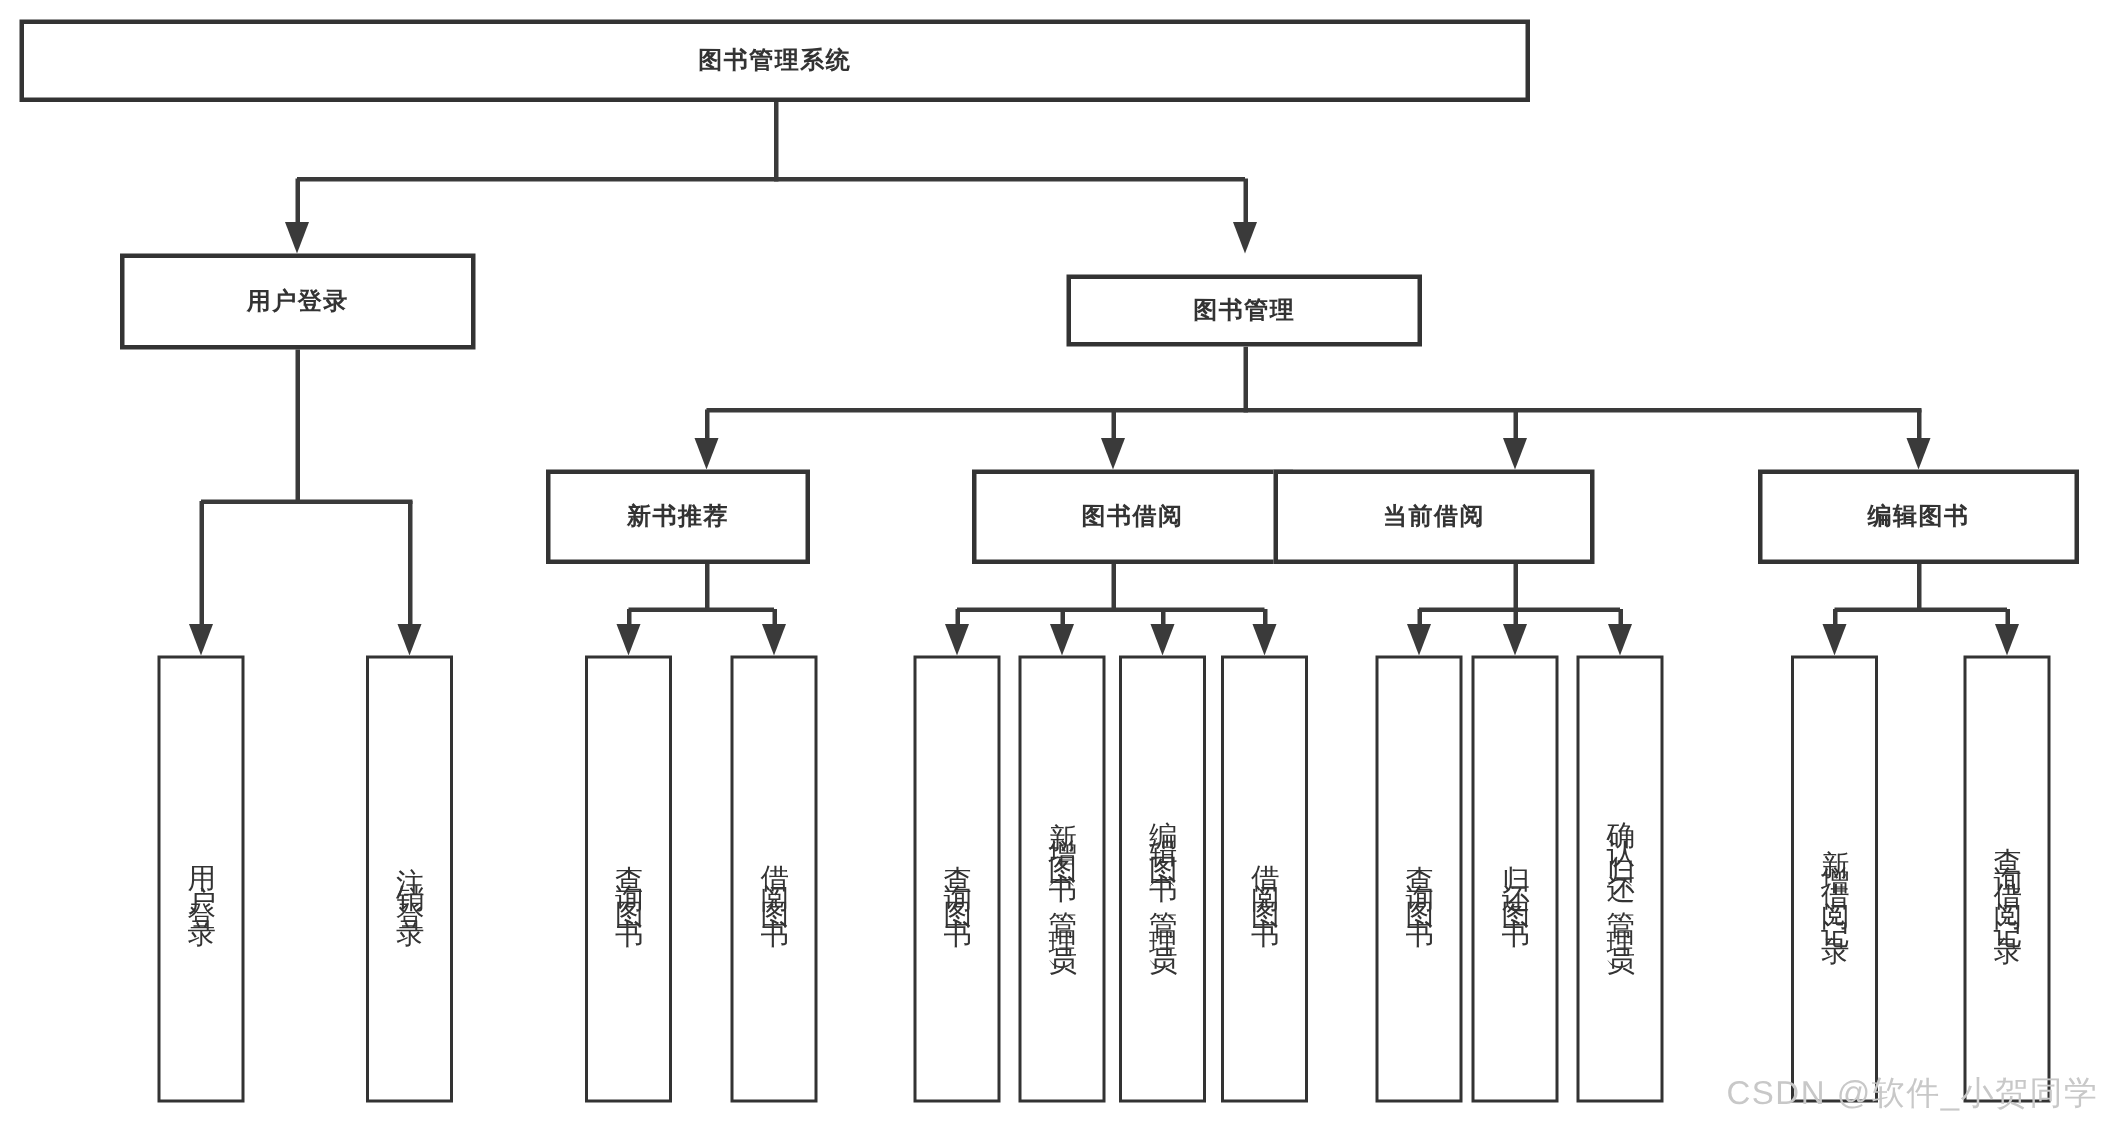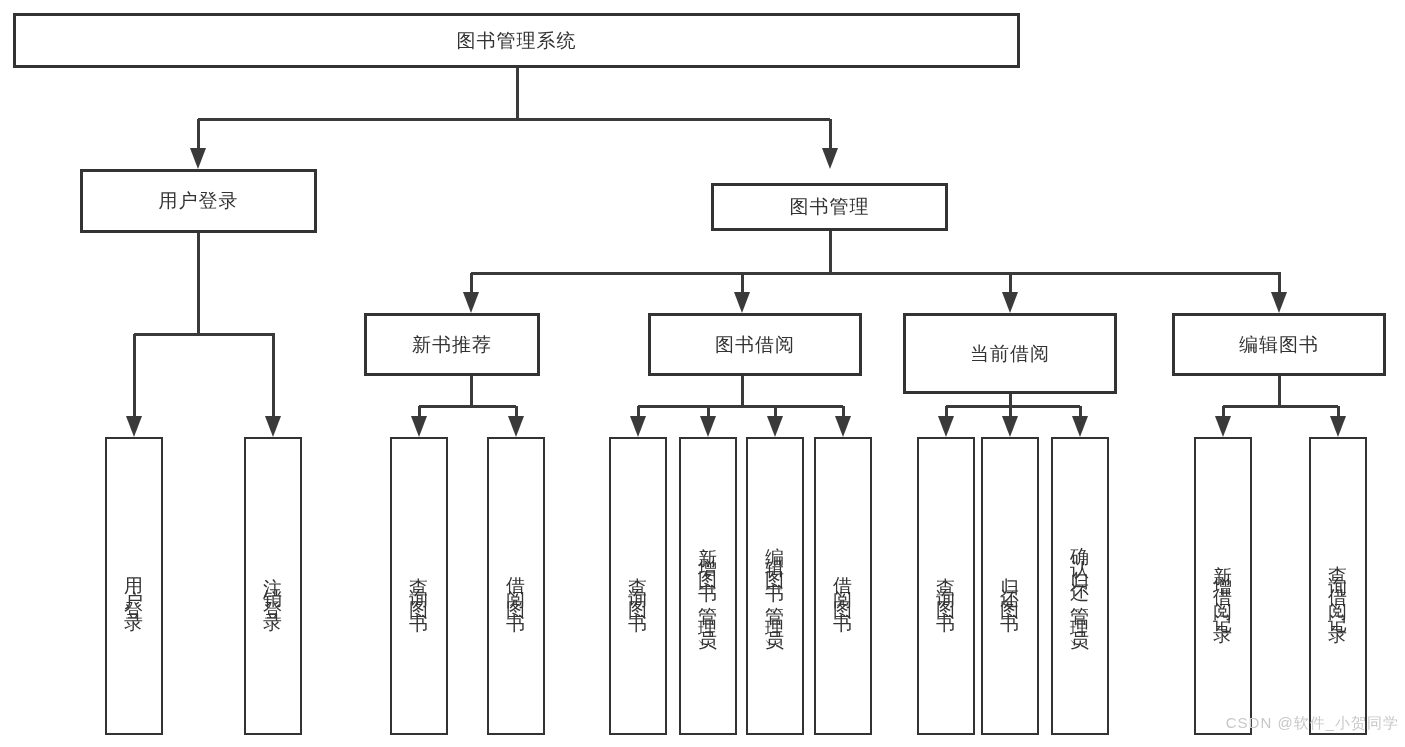--- a/index.html
+++ b/index.html
@@ -16,23 +16,24 @@
     box-sizing: border-box;
     background: #ffffff;
     border: 3px solid #333333;
     display: flex;
     align-items: center;
     justify-content: center;
     color: #333333;
     z-index: 2;
   }
   .h-node .lbl {
-    font-size: 19px;
+    font-size: 16px;
     letter-spacing: 1px;
     white-space: nowrap;
+    font-weight: bold;
   }
   .v-node { border-width: 2px; }
   .v-node .lbl {
     writing-mode: vertical-rl;
     text-orientation: mixed;
     font-size: 19px;
     letter-spacing: 12px;
     line-height: 1;
     white-space: nowrap;
   }
@@ -47,21 +48,21 @@
     height: 0;
     border-left: 8px solid transparent;
     border-right: 8px solid transparent;
     border-top: 21px solid #3a3a3a;
     z-index: 1;
   }
   .watermark {
     position: absolute;
     right: 6px;
     top: 714px;
-    font-size: 15px;
+    font-size: 22px;
     color: #c8c8c8;
     letter-spacing: 1px;
     z-index: 5;
     white-space: nowrap;
   }
 </style>
 </head>
 <body>
 
 <div class="canvas">
@@ -130,21 +131,21 @@
   <div class="node h-node" style="left:711px;top:183px;width:237px;height:48px">
     <span class="lbl">图书管理</span>
   </div>
 
   <div class="node h-node" style="left:364px;top:313px;width:176px;height:63px">
     <span class="lbl">新书推荐</span>
   </div>
   <div class="node h-node" style="left:648px;top:313px;width:214px;height:63px">
     <span class="lbl">图书借阅</span>
   </div>
-  <div class="node h-node" style="left:903px;top:313px;width:214px;height:81px">
+  <div class="node h-node" style="left:849px;top:313px;width:214px;height:63px">
     <span class="lbl">当前借阅</span>
   </div>
   <div class="node h-node" style="left:1172px;top:313px;width:214px;height:63px">
     <span class="lbl">编辑图书</span>
   </div>
 
   <div class="node v-node" style="left:105px;top:437px;width:58px;height:298px">
     <span class="lbl">用户登录</span>
   </div>
   <div class="node v-node" style="left:244px;top:437px;width:58px;height:298px">

